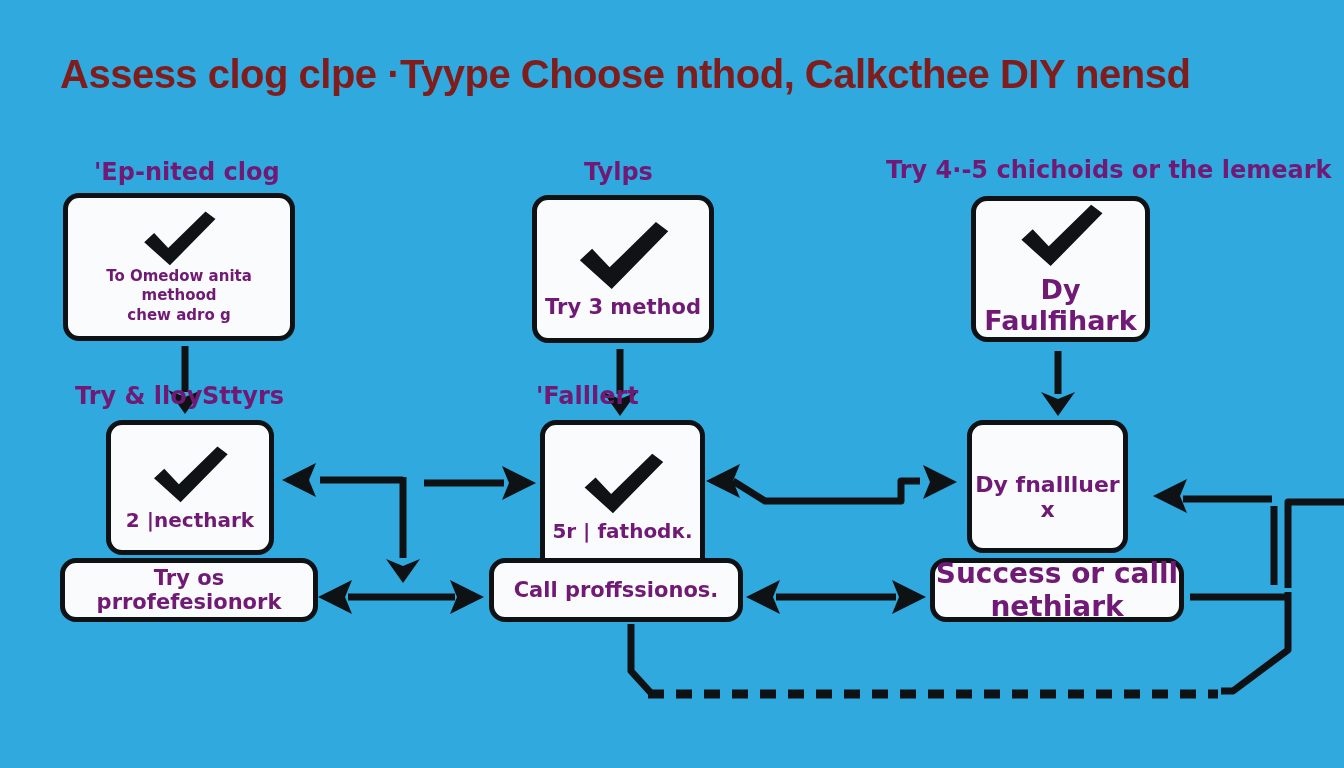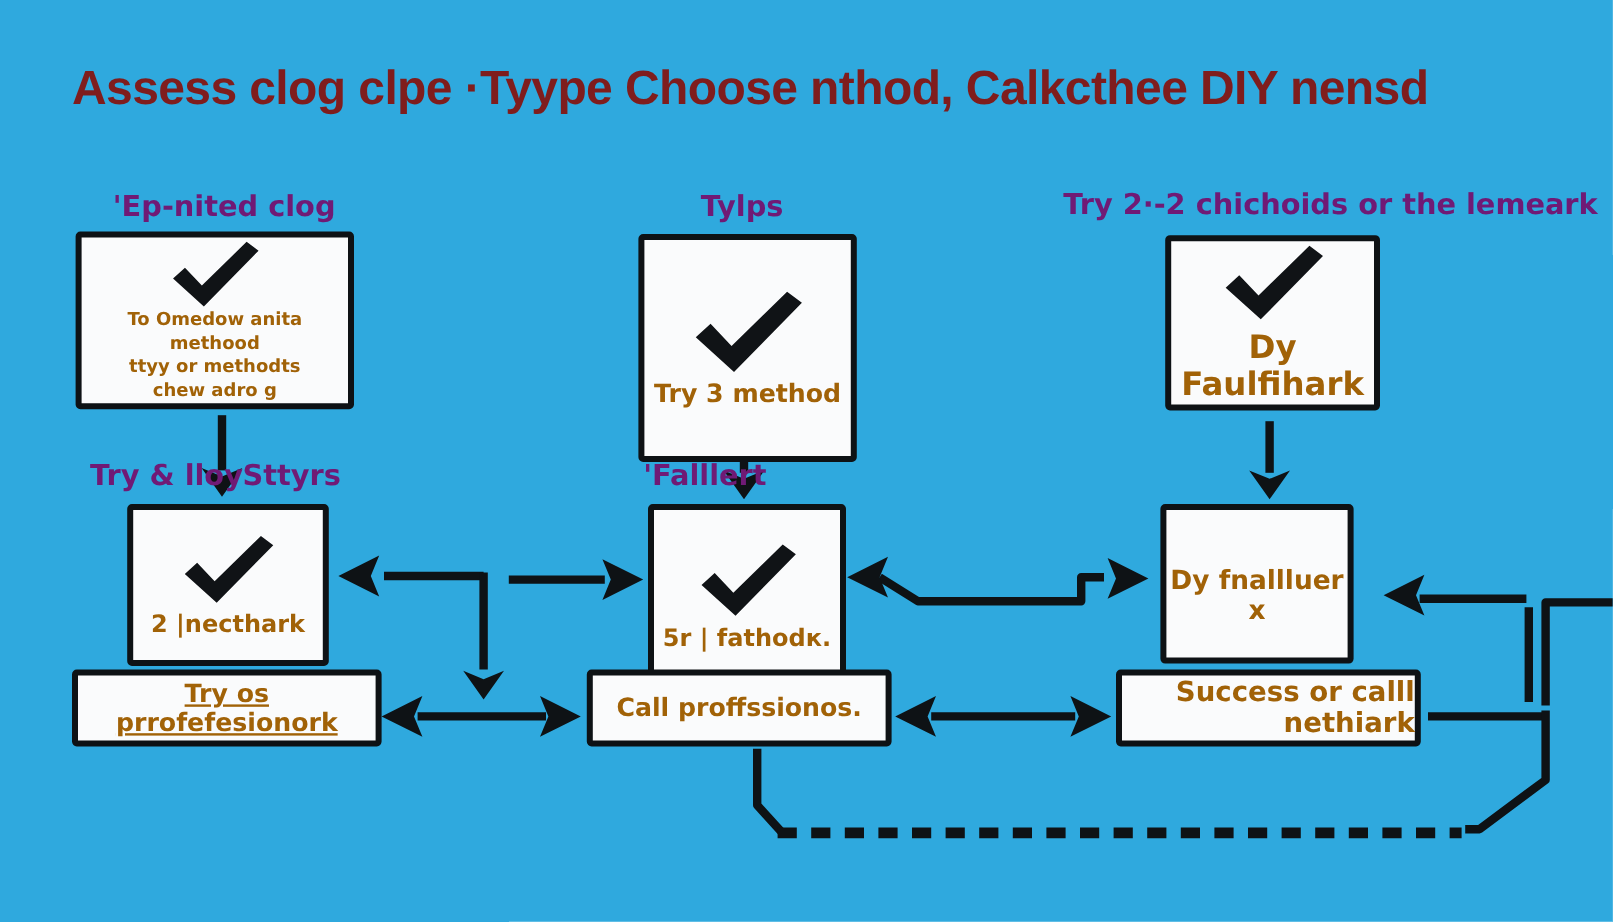--- a/index.html
+++ b/index.html
@@ -17,23 +17,23 @@
   }
   .hand{
     position:absolute;
     font-family:"DejaVu Sans", sans-serif;
     font-weight:bold; font-size:24px; color:#701a75;
     white-space:nowrap;
     margin-top:16px;
   }
   .box{
     position:absolute; background:#fafbfc;
-    border:5px solid #0e1215; border-radius:4px;
+    border:5px solid #0e1215; border-radius:16px;
     display:flex; flex-direction:column; align-items:center; justify-content:center;
-    text-align:center; color:#a16207; box-sizing:border-box;
+    text-align:center; color:#701a75; box-sizing:border-box;
   }
   .box .txt{ font-weight:bold; }
   .check{ display:block; }
   #connectors{ position:absolute; left:0; top:0; }
 </style>
 </head>
 <body>
 
 <div id="stage">
 
@@ -70,34 +70,33 @@
       <polygon points="746,597 780,580 773,597 780,614"></polygon>
       <polygon points="926,597 892,580 899,597 892,614"></polygon>
       <polygon points="1153,496 1187,479 1180,496 1187,513"></polygon>
     </g>
   </svg>
 
   <div class="title">Assess clog clpe ·Tyype Choose nthod, Calkcthee DIY nensd</div>
 
   <div class="hand" style="left:94px; top:142px;">'Ep-nited clog</div>
   <div class="hand" style="left:584px; top:142px;">Tylps</div>
-  <div class="hand" style="left:886px; top:140px;">Try 2·-2 chichoids or the lemeark</div>
+  <div class="hand" style="left:886px; top:140px;">Try 4·-5 chichoids or the lemeark</div>
 
   <div class="box" style="left:63px; top:193px; width:232px; height:148px;">
     <svg class="check" width="96" height="58" viewBox="0 0 100 70">
       <polygon points="8,40 20,29 37,47 82,3 94,12 39,68" fill="#101316"></polygon>
     </svg>
     <div class="txt" style="font-size:15px; line-height:1.3;">
       <div>To Omedow anita methood</div>
-      <div>ttyy or methodts</div>
       <div>chew adro g</div>
     </div>
   </div>
 
-  <div class="box" style="left:532px; top:195px; width:182px; height:190px;">
+  <div class="box" style="left:532px; top:195px; width:182px; height:148px;">
     <svg class="check" width="112" height="72" viewBox="0 0 100 70">
       <polygon points="8,40 20,29 37,47 82,3 94,12 39,68" fill="#101316"></polygon>
     </svg>
     <div class="txt" style="font-size:21px; margin-top:4px;">Try 3 method</div>
   </div>
 
   <div class="box" style="left:971px; top:196px; width:179px; height:146px;">
     <svg class="check" width="104" height="66" viewBox="0 0 100 70">
       <polygon points="8,40 20,29 37,47 82,3 94,12 39,68" fill="#101316"></polygon>
     </svg>
@@ -119,25 +118,25 @@
     <svg class="check" width="100" height="64" viewBox="0 0 100 70">
       <polygon points="8,40 20,29 37,47 82,3 94,12 39,68" fill="#101316"></polygon>
     </svg>
     <div class="txt" style="font-size:20px; margin-top:4px;">5r | fathodк.</div>
   </div>
 
   <div class="box" style="left:967px; top:420px; width:161px; height:133px; justify-content:flex-end; padding-bottom:26px;">
     <div class="txt" style="font-size:22px;">Dy fnallluer x</div>
   </div>
 
-  <div class="box" style="left:60px; top:558px; width:258px; height:64px;text-decoration:underline;">
+  <div class="box" style="left:60px; top:558px; width:258px; height:64px;">
     <div class="txt" style="font-size:21px;">Try os prrofefesionork</div>
   </div>
 
   <div class="box" style="left:489px; top:558px; width:254px; height:64px;">
     <div class="txt" style="font-size:21px;">Call proffssionos.</div>
   </div>
 
   <div class="box" style="left:930px; top:558px; width:254px; height:64px;">
-    <div class="txt" style="font-size:23px;text-align:right;">Success or calll nethiark</div>
+    <div class="txt" style="font-size:28px;">Success or calll nethiark</div>
   </div>
 
 </div>
 
 </body></html>

